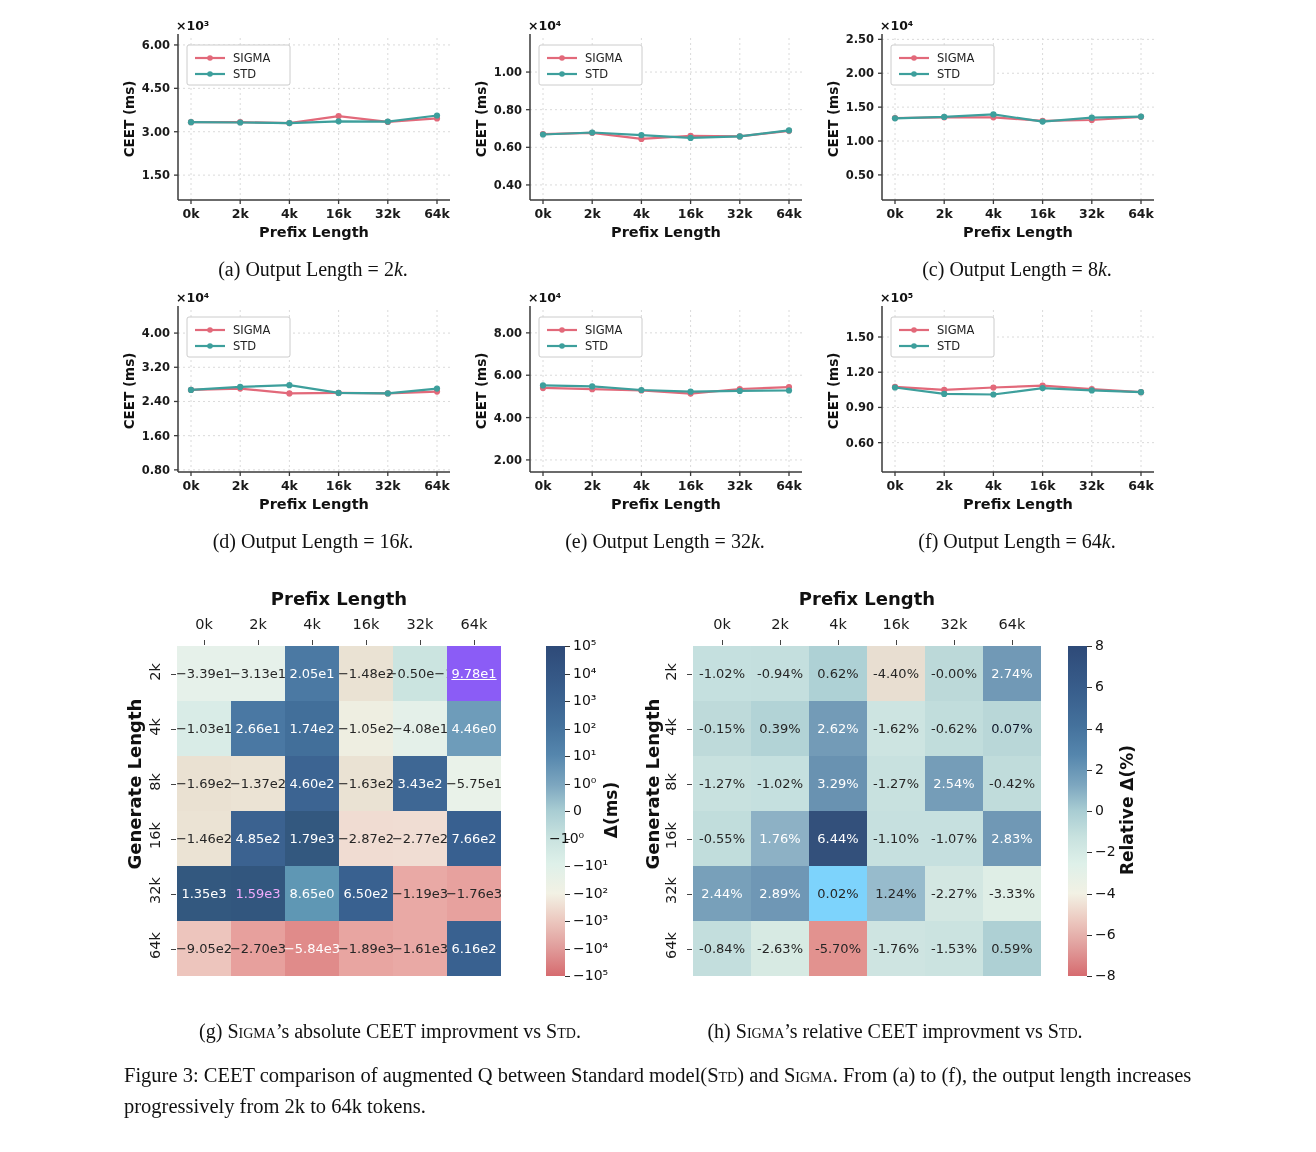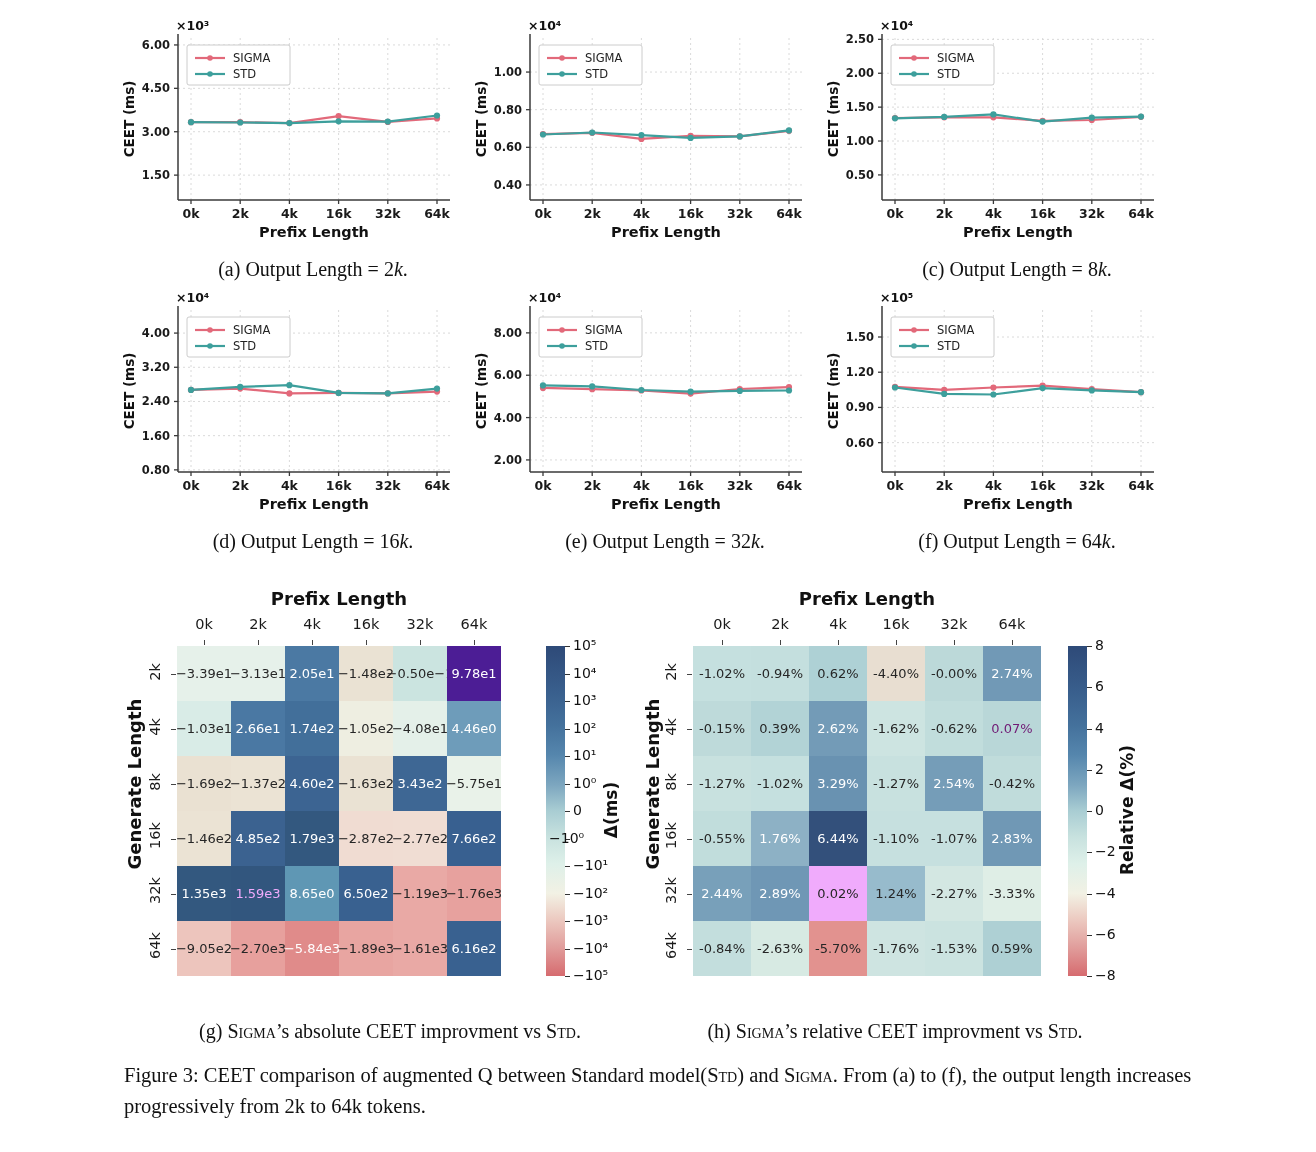--- a/index.html
+++ b/index.html
@@ -421,21 +421,21 @@
       <div class="hm-collab" style="left: 273px; top: 28px; width: 54px;">32k</div>
       <div class="hm-tick-v" style="left: 300px; top: 52px;"></div>
       <div class="hm-collab" style="left: 327px; top: 28px; width: 54px;">64k</div>
       <div class="hm-tick-v" style="left: 354px; top: 52px;"></div>
       <div class="hm-grid" style="left: 57px; top: 58px; width: 324px; height: 330px; grid-template-columns: repeat(6, 54px); grid-template-rows: repeat(6, 55px);">
         <div class="hm-cell" style="background: rgb(230, 241, 234); color: rgb(38, 38, 38);">−3.39e1</div>
         <div class="hm-cell" style="background: rgb(230, 241, 234); color: rgb(38, 38, 38);">−3.13e1</div>
         <div class="hm-cell" style="background: rgb(75, 121, 163); color: rgb(255, 255, 255);">2.05e1</div>
         <div class="hm-cell" style="background: rgb(234, 226, 211); color: rgb(38, 38, 38);">−1.48e2</div>
         <div class="hm-cell" style="background: rgb(203, 228, 224); color: rgb(38, 38, 38);">−0.50e−1</div>
-        <div class="hm-cell" style="background: #4c1d95; color: rgb(255, 255, 255);">9.78e1</div>
+        <div class="hm-cell" style="background: #8b5cf6; color: rgb(255, 255, 255); text-decoration: underline;">9.78e1</div>
         <div class="hm-cell" style="background: rgb(217, 236, 231); color: rgb(38, 38, 38);">−1.03e1</div>
         <div class="hm-cell" style="background: rgb(74, 120, 163); color: rgb(255, 255, 255);">2.66e1</div>
         <div class="hm-cell" style="background: rgb(66, 111, 154); color: rgb(255, 255, 255);">1.74e2</div>
         <div class="hm-cell" style="background: rgb(238, 238, 225); color: rgb(38, 38, 38);">−1.05e2</div>
         <div class="hm-cell" style="background: rgb(228, 240, 233); color: rgb(38, 38, 38);">−4.08e1</div>
         <div class="hm-cell" style="background: rgb(110, 156, 186); color: rgb(255, 255, 255);">4.46e0</div>
         <div class="hm-cell" style="background: rgb(234, 225, 210); color: rgb(38, 38, 38);">−1.69e2</div>
         <div class="hm-cell" style="background: rgb(235, 227, 212); color: rgb(38, 38, 38);">−1.37e2</div>
         <div class="hm-cell" style="background: rgb(60, 100, 146); color: rgb(255, 255, 255);">4.60e2</div>
         <div class="hm-cell" style="background: rgb(234, 226, 211); color: rgb(38, 38, 38);">−1.63e2</div>
@@ -521,36 +521,36 @@
         <div class="hm-cell" style="background: rgb(196, 223, 222); color: rgb(38, 38, 38);">-0.94%</div>
         <div class="hm-cell" style="background: rgb(174, 209, 213); color: rgb(38, 38, 38);">0.62%</div>
         <div class="hm-cell" style="background: rgb(232, 222, 209); color: rgb(38, 38, 38);">-4.40%</div>
         <div class="hm-cell" style="background: rgb(188, 217, 217); color: rgb(38, 38, 38);">-0.00%</div>
         <div class="hm-cell" style="background: rgb(113, 153, 182); color: rgb(255, 255, 255);">2.74%</div>
         <div class="hm-cell" style="background: rgb(190, 218, 218); color: rgb(38, 38, 38);">-0.15%</div>
         <div class="hm-cell" style="background: rgb(178, 211, 214); color: rgb(38, 38, 38);">0.39%</div>
         <div class="hm-cell" style="background: rgb(115, 155, 183); color: rgb(255, 255, 255);">2.62%</div>
         <div class="hm-cell" style="background: rgb(205, 228, 225); color: rgb(38, 38, 38);">-1.62%</div>
         <div class="hm-cell" style="background: rgb(193, 221, 220); color: rgb(38, 38, 38);">-0.62%</div>
-        <div class="hm-cell" style="background: rgb(185, 215, 216); color: #701a75;">0.07%</div>
+        <div class="hm-cell" style="background: rgb(185, 215, 216); color: #0f172a;">0.07%</div>
         <div class="hm-cell" style="background: rgb(200, 225, 223); color: rgb(38, 38, 38);">-1.27%</div>
         <div class="hm-cell" style="background: rgb(197, 224, 223); color: rgb(38, 38, 38);">-1.02%</div>
         <div class="hm-cell" style="background: rgb(105, 146, 177); color: rgb(255, 255, 255);">3.29%</div>
         <div class="hm-cell" style="background: rgb(200, 225, 223); color: rgb(38, 38, 38);">-1.27%</div>
         <div class="hm-cell" style="background: rgb(117, 157, 184); color: rgb(255, 255, 255);">2.54%</div>
         <div class="hm-cell" style="background: rgb(192, 220, 219); color: rgb(38, 38, 38);">-0.42%</div>
         <div class="hm-cell" style="background: rgb(193, 221, 220); color: rgb(38, 38, 38);">-0.55%</div>
         <div class="hm-cell" style="background: rgb(141, 177, 197); color: rgb(255, 255, 255);">1.76%</div>
         <div class="hm-cell" style="background: rgb(51, 80, 123); color: rgb(255, 255, 255);">6.44%</div>
         <div class="hm-cell" style="background: rgb(198, 224, 223); color: rgb(38, 38, 38);">-1.10%</div>
         <div class="hm-cell" style="background: rgb(198, 224, 223); color: rgb(38, 38, 38);">-1.07%</div>
         <div class="hm-cell" style="background: rgb(112, 152, 181); color: rgb(255, 255, 255);">2.83%</div>
         <div class="hm-cell" style="background: rgb(120, 160, 186); color: rgb(255, 255, 255);">2.44%</div>
         <div class="hm-cell" style="background: rgb(111, 151, 181); color: rgb(255, 255, 255);">2.89%</div>
-        <div class="hm-cell" style="background: #f0abfc; color: rgb(38, 38, 38);">0.02%</div>
+        <div class="hm-cell" style="background: #7dd3fc; color: rgb(38, 38, 38);">0.02%</div>
         <div class="hm-cell" style="background: rgb(151, 187, 204); color: rgb(38, 38, 38);">1.24%</div>
         <div class="hm-cell" style="background: rgb(211, 231, 226); color: rgb(38, 38, 38);">-2.27%</div>
         <div class="hm-cell" style="background: rgb(223, 238, 230); color: rgb(38, 38, 38);">-3.33%</div>
         <div class="hm-cell" style="background: rgb(195, 222, 221); color: rgb(38, 38, 38);">-0.84%</div>
         <div class="hm-cell" style="background: rgb(215, 234, 227); color: rgb(38, 38, 38);">-2.63%</div>
         <div class="hm-cell" style="background: rgb(226, 146, 143); color: rgb(38, 38, 38);">-5.70%</div>
         <div class="hm-cell" style="background: rgb(206, 228, 225); color: rgb(38, 38, 38);">-1.76%</div>
         <div class="hm-cell" style="background: rgb(203, 227, 224); color: rgb(38, 38, 38);">-1.53%</div>
         <div class="hm-cell" style="background: rgb(174, 208, 212); color: rgb(38, 38, 38);">0.59%</div>
       </div>

